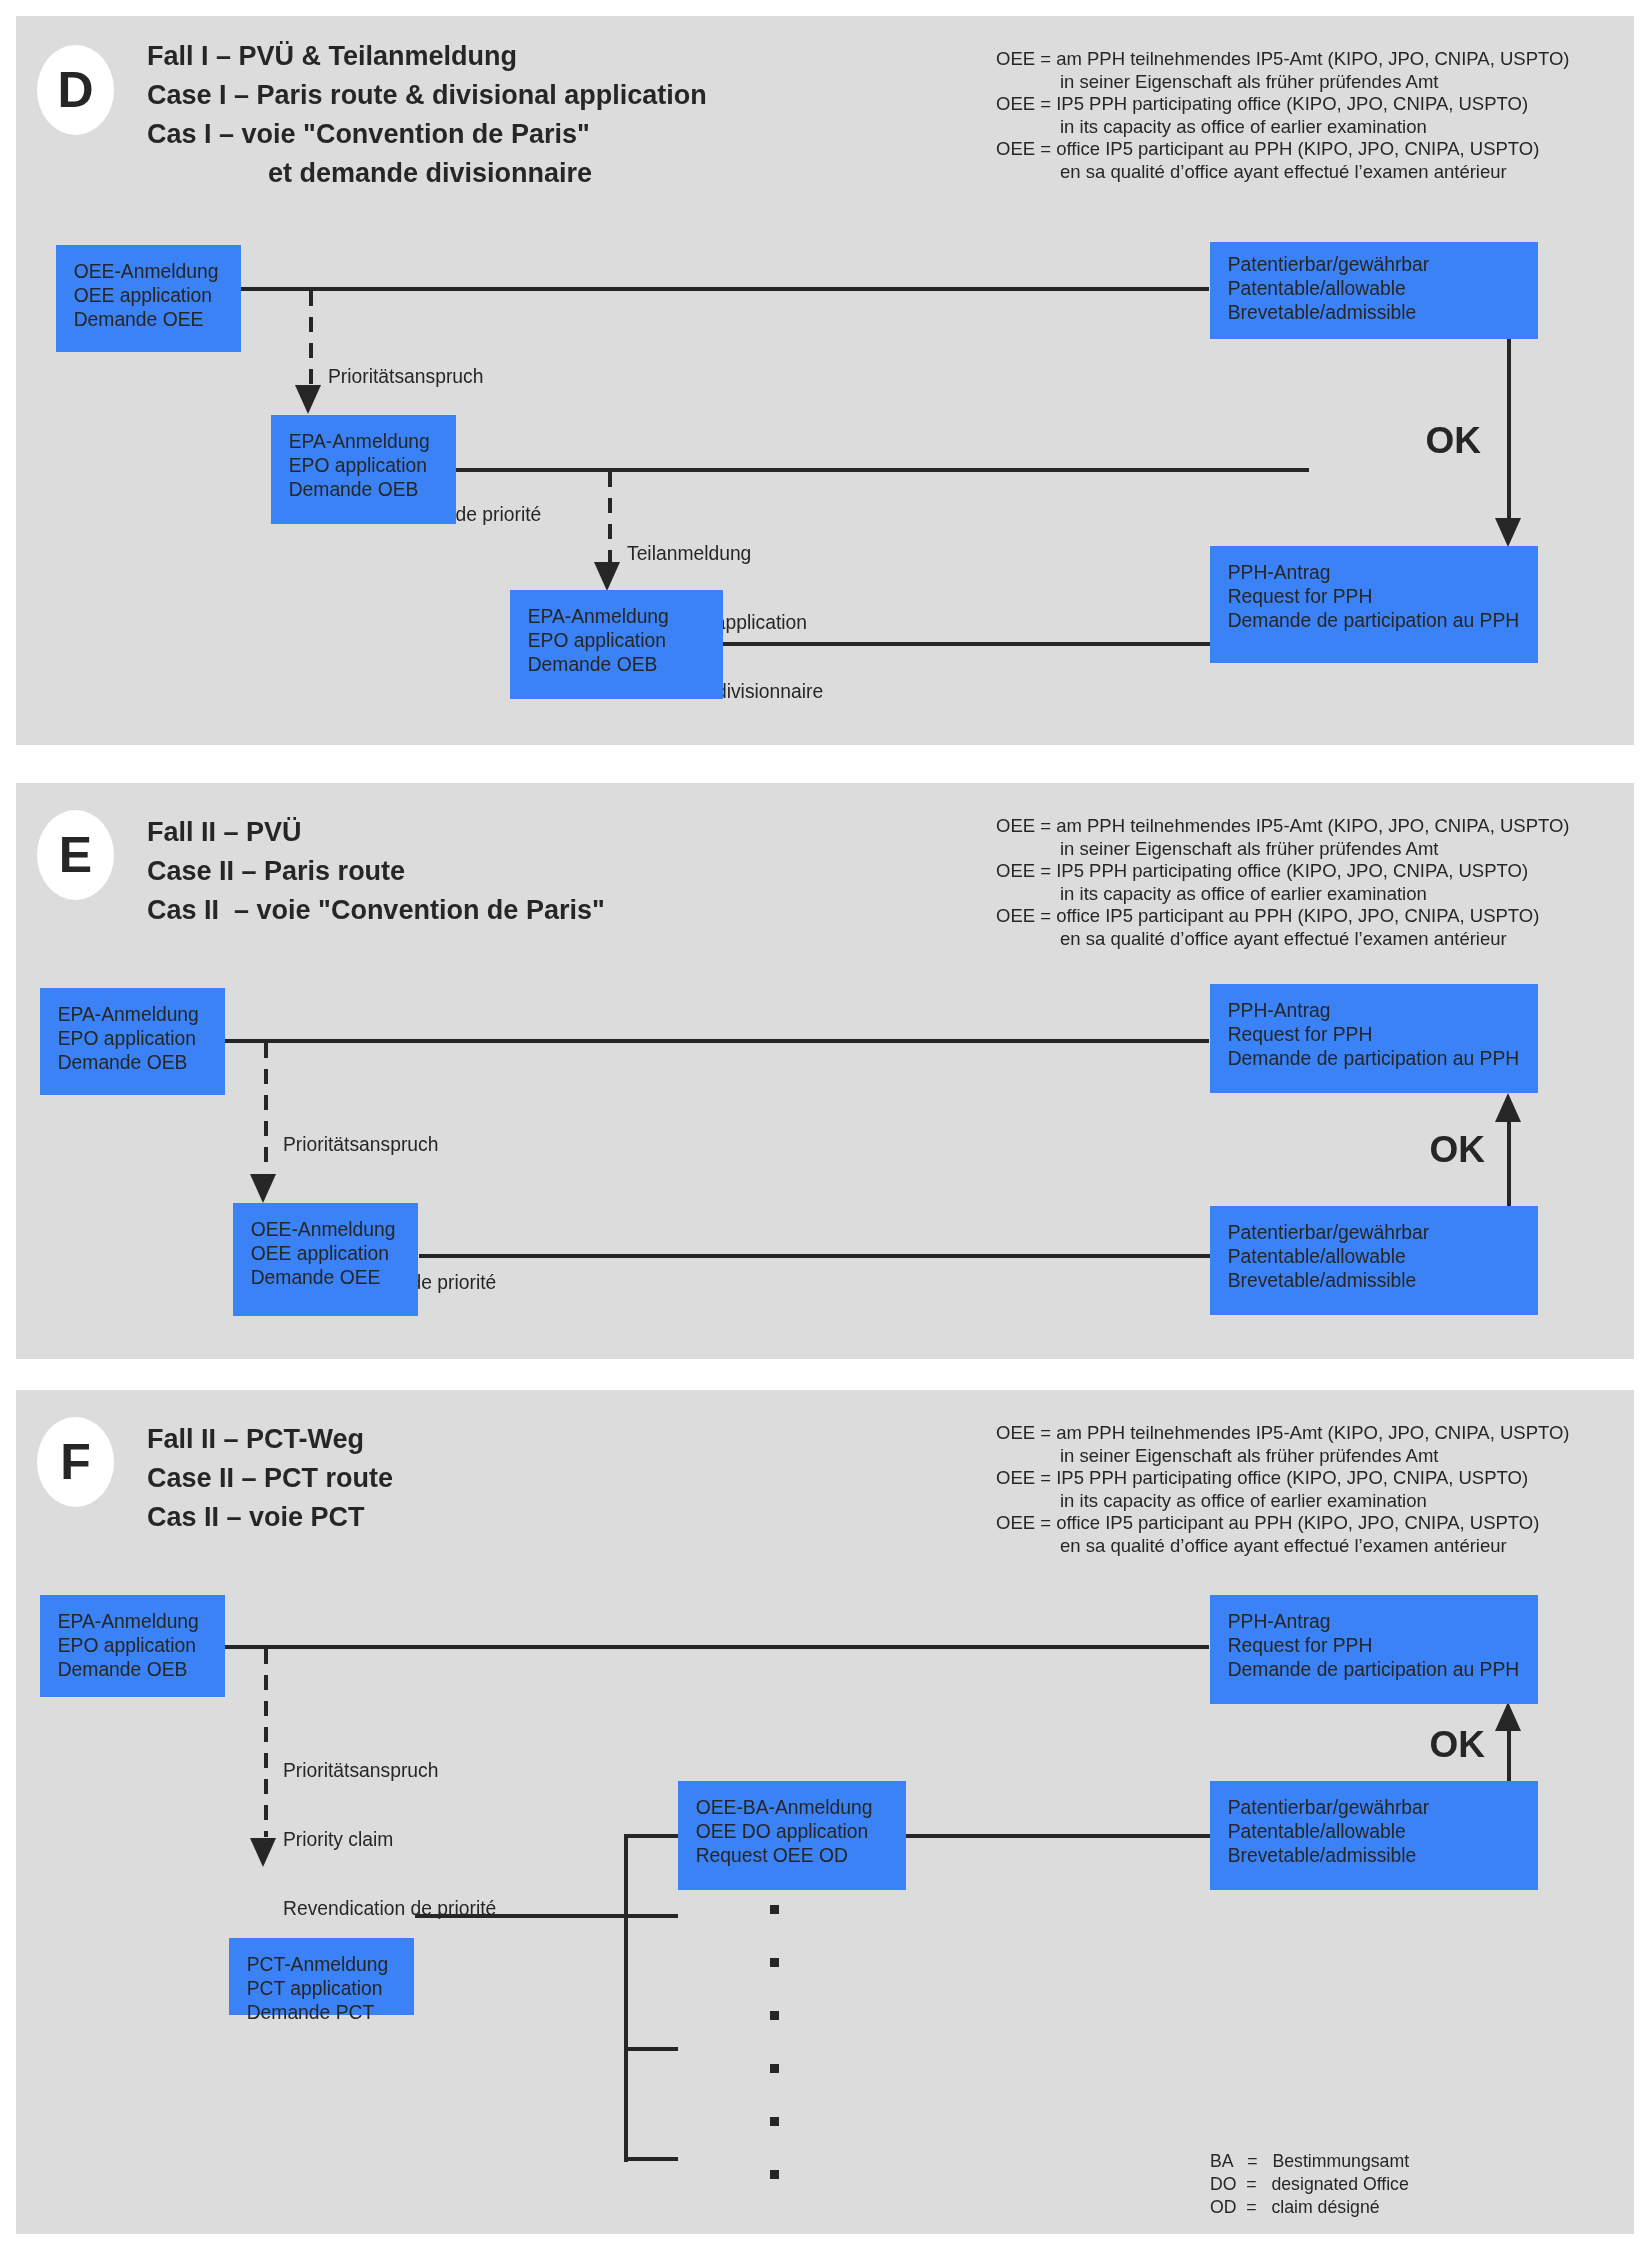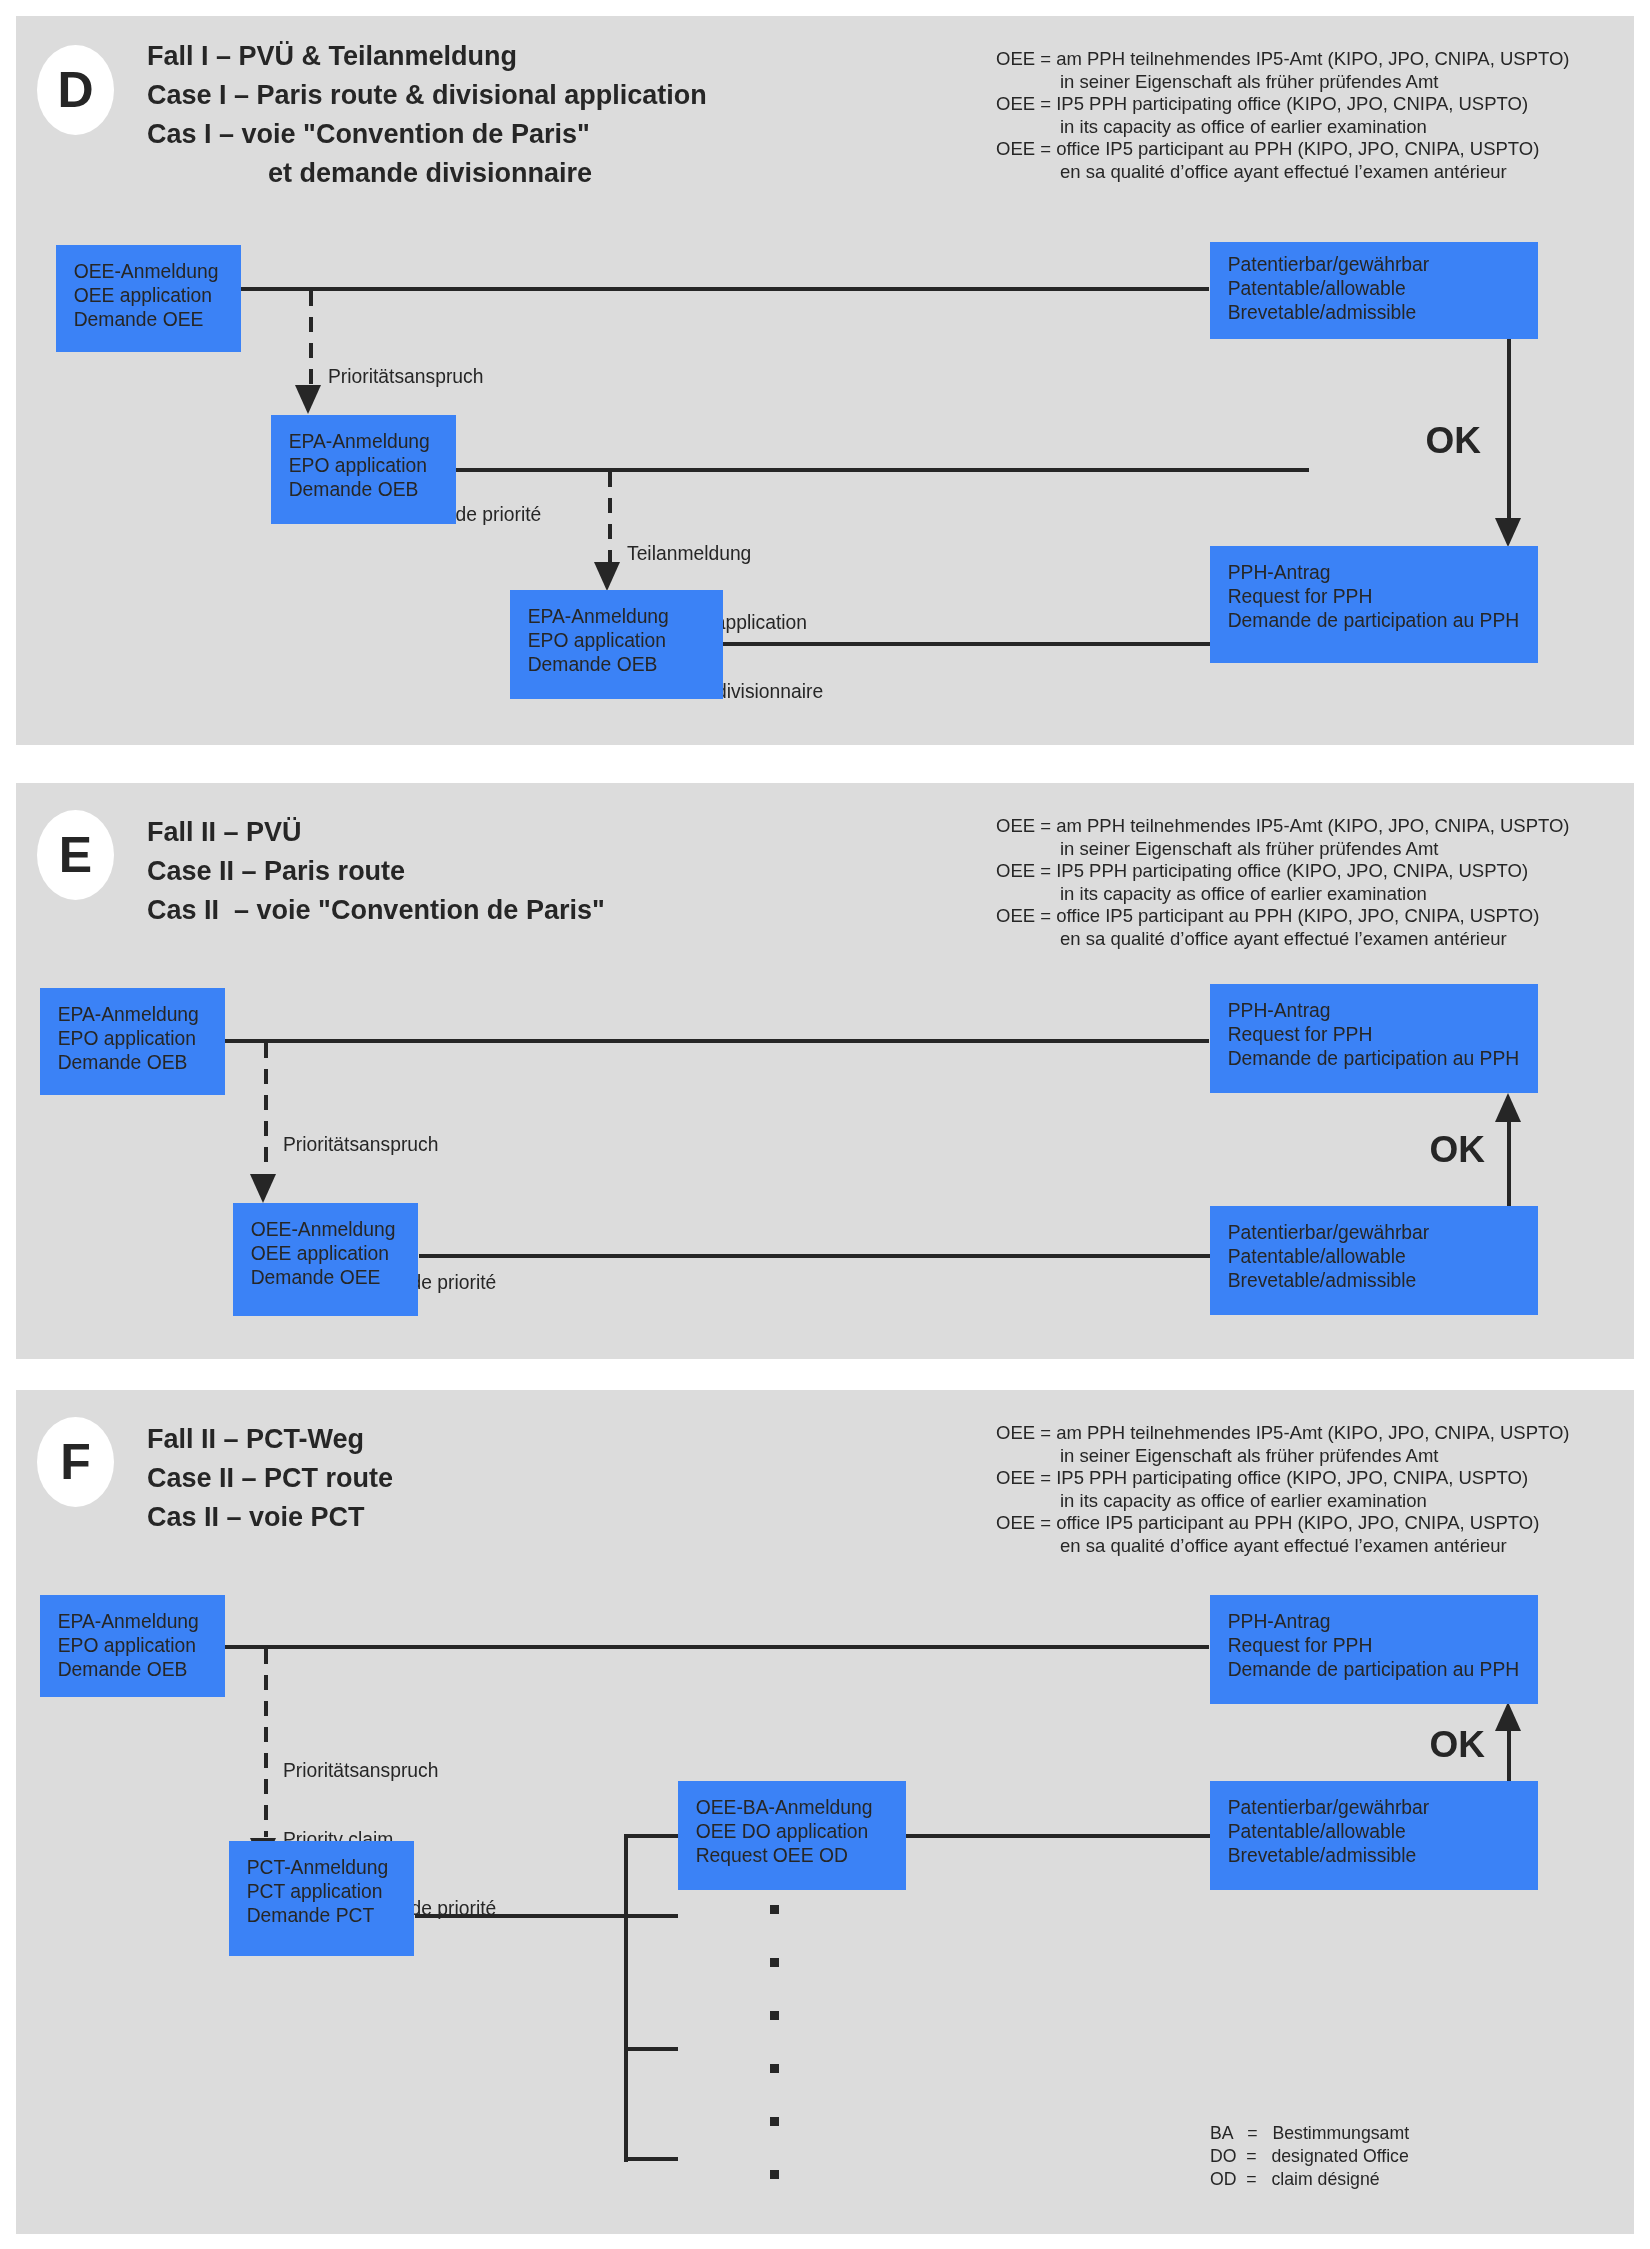--- a/index.html
+++ b/index.html
@@ -35,21 +35,21 @@
     border-top:29px solid #262626;
   }
   .head-up{
     position:absolute;width:0;height:0;
     border-left:13.7px solid transparent;border-right:13.7px solid transparent;
     border-bottom:29px solid #262626;
   }
   .lbl{position:absolute;font-size:19.3px;line-height:23px;white-space:pre;}
   .ok{position:absolute;width:121px;text-align:right;font-weight:bold;font-size:37px;}
   .dot{position:absolute;width:8.9px;height:8.9px;background:#262626;}
-  .balegend{position:absolute;font-size:17.7px;line-height:23px;}
+  .balegend{position:absolute;font-size:17.7px;line-height:23px;margin-top:28px;}
   .balegend div{white-space:pre;}
 </style>
 </head>
 <body>
 
 <div id="page">
 
   <div class="panel" style="top:16px;height:729px;"></div>
 
   <div class="badge" style="left:37px;top:45px;">
@@ -225,21 +225,21 @@
   <div class="box" style="left:40px;top:1595px;width:185px;height:102px;">
     <div>EPA-Anmeldung</div>
     <div>EPO application</div>
     <div>Demande OEB</div>
   </div>
   <div class="box" style="left:1210px;top:1595px;width:328px;height:109px;">
     <div>PPH-Antrag</div>
     <div>Request for PPH</div>
     <div>Demande de participation au PPH</div>
   </div>
-  <div class="box" style="left:229px;top:1841px;width:185px;height:115px;">
+  <div class="box" style="left:229px;top:1938px;width:185px;height:77px;">
     <div>PCT-Anmeldung</div>
     <div>PCT application</div>
     <div>Demande PCT</div>
   </div>
   <div class="box" style="left:678px;top:1781px;width:228px;height:109px;">
     <div>OEE-BA-Anmeldung</div>
     <div>OEE DO application</div>
     <div>Request OEE OD</div>
   </div>
   <div class="box" style="left:1210px;top:1781px;width:328px;height:109px;">

